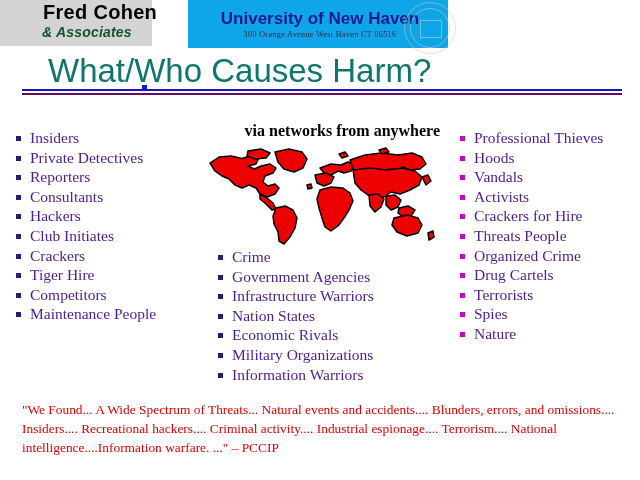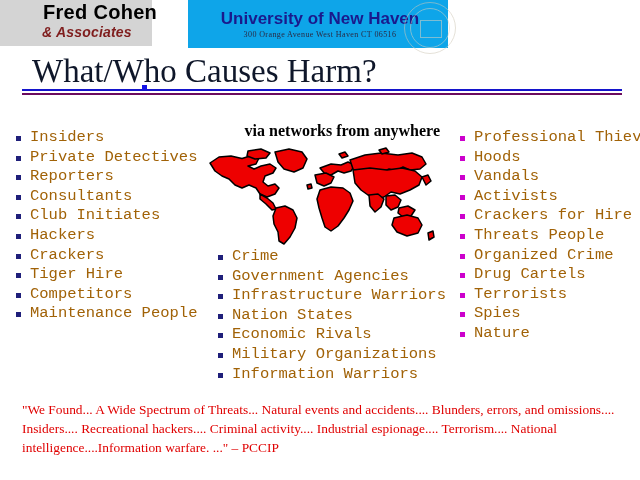--- a/index.html
+++ b/index.html
@@ -39,21 +39,21 @@
     white-space: nowrap;
     margin-left: 35px;
   }
   #fc-logo .fc-assoc {
     position: absolute;
     left: 42px; top: 24px;
     font-family: "Liberation Sans", "DejaVu Sans", sans-serif;
     font-weight: bold;
     font-style: italic;
     font-size: 14px;
-    color: #7f1d1d;
+    color: #14532d;
     letter-spacing: 0.2px;
     white-space: nowrap;
   }
 
   #unh-logo {
     position: absolute;
     left: 188px; top: 0;
     width: 260px; height: 48px;
     background: #0ea5e9;
   }
@@ -103,24 +103,24 @@
     border: 1px solid #d8d2c2;
   }
 
   
   #title-block {
     position: absolute;
     left: 0; top: 52px;
     width: 640px;
   }
   #page-title {
-    font-family: Liberation Serif, serif;
+    font-family: Liberation Sans, sans-serif;
     font-size: 33px;
-    color: #0f172a;
-    padding-left: 32px;
+    color: #0f766e;
+    padding-left: 48px;
     line-height: 38px;
     white-space: nowrap;
   }
   #rule-blue {
     position: absolute;
     left: 22px; top: 37px;
     width: 600px; height: 2px;
     background: #1414cc;
   }
   #rule-purple {
@@ -140,23 +140,22 @@
   ul.bl {
     list-style: none;
     margin: 0;
     padding: 0;
   }
   ul.bl li {
     position: relative;
     padding-left: 16px;
     font-size: 15.5px;
     line-height: 19.6px;
-    color: #a16207;
-    white-space: nowrap;
-    font-family: Liberation Mono, monospace;
+    color: #4c1d95;
+    white-space: nowrap;
   }
   ul.bl li .bullet {
     position: absolute;
     left: 2px; top: 8px;
     width: 5px; height: 5px;
   }
   ul.navy li .bullet { background: #1f1f7a; }
   ul.magenta li .bullet { background: #cc00cc; }
 
   #col-left {
@@ -234,22 +233,22 @@
   <div id="rule-tick"></div>
 </div>
 
 <div id="col-left">
   <ul class="bl navy">
     <li><span class="bullet"></span><span>Insiders</span></li>
     <li><span class="bullet"></span><span>Private Detectives</span></li>
     <li><span class="bullet"></span><span>Reporters</span></li>
     <li><span class="bullet"></span><span>Consultants</span></li>
     <li><span class="bullet"></span></li>
+    <li><span class="bullet"></span><span>Hackers</span></li>
     <li><span class="bullet"></span><span>Club Initiates</span></li>
-    <li><span class="bullet"></span><span>Hackers</span></li>
     <li><span class="bullet"></span><span>Crackers</span></li>
     <li><span class="bullet"></span><span>Tiger Hire</span></li>
     <li><span class="bullet"></span><span>Competitors</span></li>
     <li><span class="bullet"></span><span>Maintenance People</span></li>
   </ul>
 </div>
 
 <div id="center-heading">via networks from anywhere</div>
 
 <div id="world-map">

